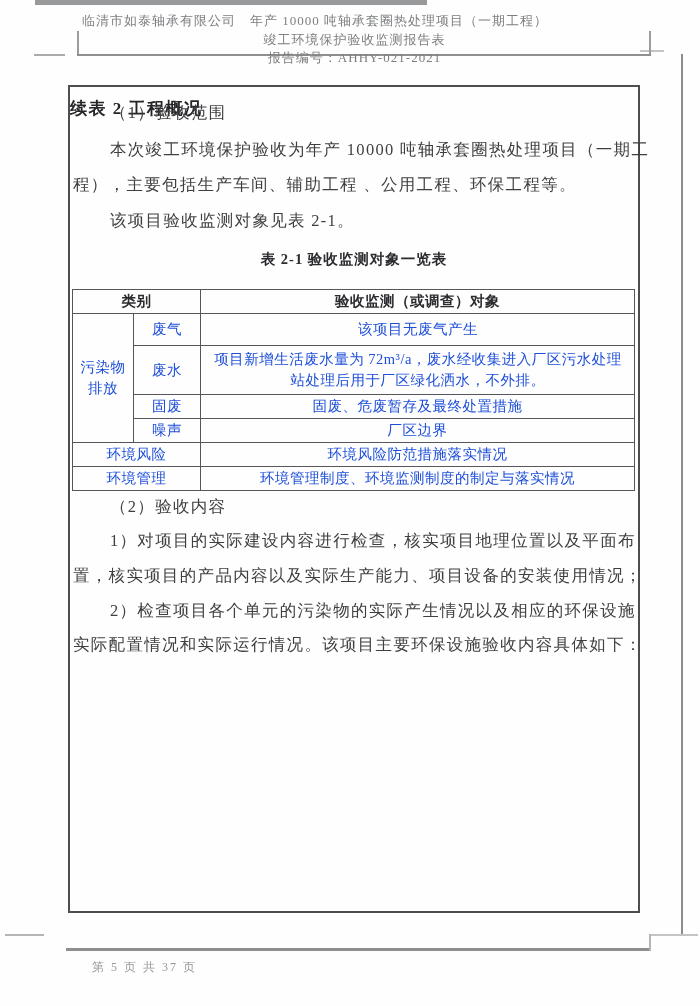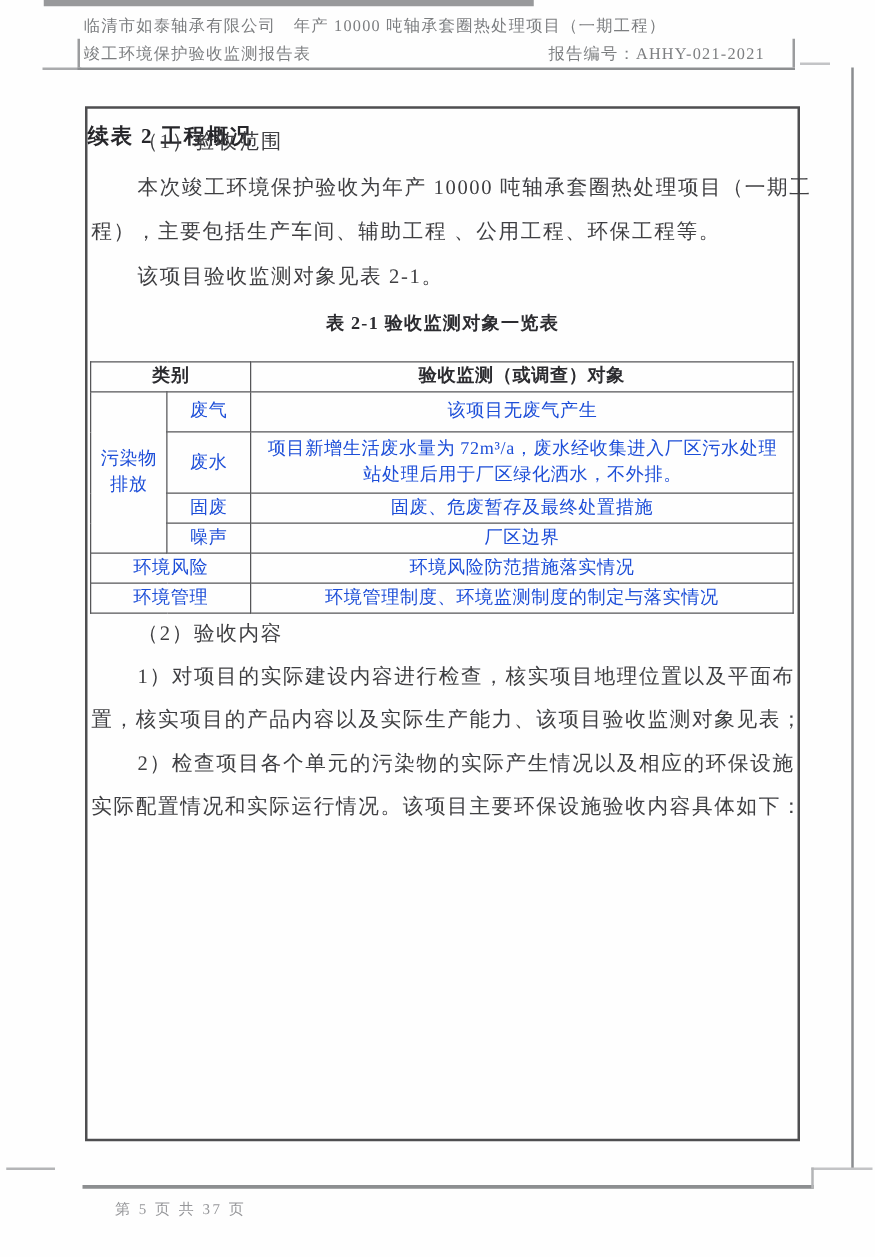--- a/index.html
+++ b/index.html
@@ -10,25 +10,25 @@
   
   .top-strip{position:absolute;left:35px;top:0;width:392px;height:5px;background:#98999b;}
   .right-scanline{position:absolute;left:681px;top:54px;width:2px;height:882px;background:#8b8d90;}
   .left-margin-dash{position:absolute;left:34px;top:54px;width:31px;height:2px;background:#aaabad;}
   .rule-extension{position:absolute;left:640px;top:50px;width:24px;height:2px;background:#c3c4c6;}
   .footer-dash-left{position:absolute;left:5px;top:934px;width:39px;height:2px;background:#b4b5b7;}
   .footer-rule{position:absolute;left:66px;top:948px;width:585px;height:3px;background:#8c8e90;}
   .footer-tick-right{position:absolute;left:649px;top:934px;width:2px;height:17px;background:#b4b5b7;}
   .footer-dash-right{position:absolute;left:649px;top:934px;width:49px;height:2px;background:#c3c4c6;}
   
-  .hdr{position:absolute;left:62px;top:10px;width:574px;border-bottom:2px solid #8d8f91;color:#7c7e80;}
+  .hdr{position:absolute;left:77px;top:10px;width:574px;border-bottom:2px solid #8d8f91;color:#7c7e80;}
   .hdr-l1{font-size:13px;letter-spacing:1px;padding:2px 0 1px 5px;white-space:nowrap;}
   .hdr-l2{display:flex;justify-content:space-between;align-items:center;height:23px;
           border-left:2px solid #9b9c9e;border-right:2px solid #9b9c9e;
-          font-size:13px;letter-spacing:1px;padding:0 22px 0 3px;}
+          font-size:13px;letter-spacing:1px;padding:0 22px 0 3px;flex-direction:column;}
   
   .sec-heading{position:absolute;left:70px;top:60px;font-size:17px;font-weight:bold;color:#26262a;letter-spacing:1.5px;margin-top:37px;}
   
   .content-box{position:absolute;left:68px;top:85px;width:568px;height:824px;
                border:2px solid #4e4e50;font-size:16.5px;letter-spacing:1.3px;line-height:1.32;}
   .b-title{margin:8px 0 0 32px;font-weight:bold;color:#26262a;}
   .b-sub{margin:15px 0 0 40px;}
   .b-line-ind{margin:15px 0 0 40px;white-space:nowrap;}
   .b-line{margin:13px 0 0 3px;white-space:nowrap;}
   .tbl-title{margin:18px 0 0 0;text-align:center;font-size:14.5px;font-weight:bold;color:#2c2c30;letter-spacing:1px;}
@@ -110,21 +110,21 @@
       </tr>
       <tr>
         <td colspan="2">环境管理</td>
         <td>环境管理制度、环境监测制度的制定与落实情况</td>
       </tr>
     </tbody>
       </table>
 
     <div class="b-title2">（2）验收内容</div>
     <div class="b-line-ind" style="margin-top:12px">1）对项目的实际建设内容进行检查，核实项目地理位置以及平面布</div>
-    <div class="b-line">置，核实项目的产品内容以及实际生产能力、该项目验收监测对象见表；</div>
+    <div class="b-line">置，核实项目的产品内容以及实际生产能力、项目设备的安装使用情况；</div>
     <div class="b-line-ind" style="margin-top:13px">2）检查项目各个单元的污染物的实际产生情况以及相应的环保设施</div>
     <div class="b-line">实际配置情况和实际运行情况。该项目主要环保设施验收内容具体如下：</div>
   </div>
 
   <div class="footer-dash-left"></div>
   <div class="footer-rule"></div>
   <div class="footer-dash-right"></div>
   <div class="footer-tick-right"></div>
 
   <div class="pfooter">

